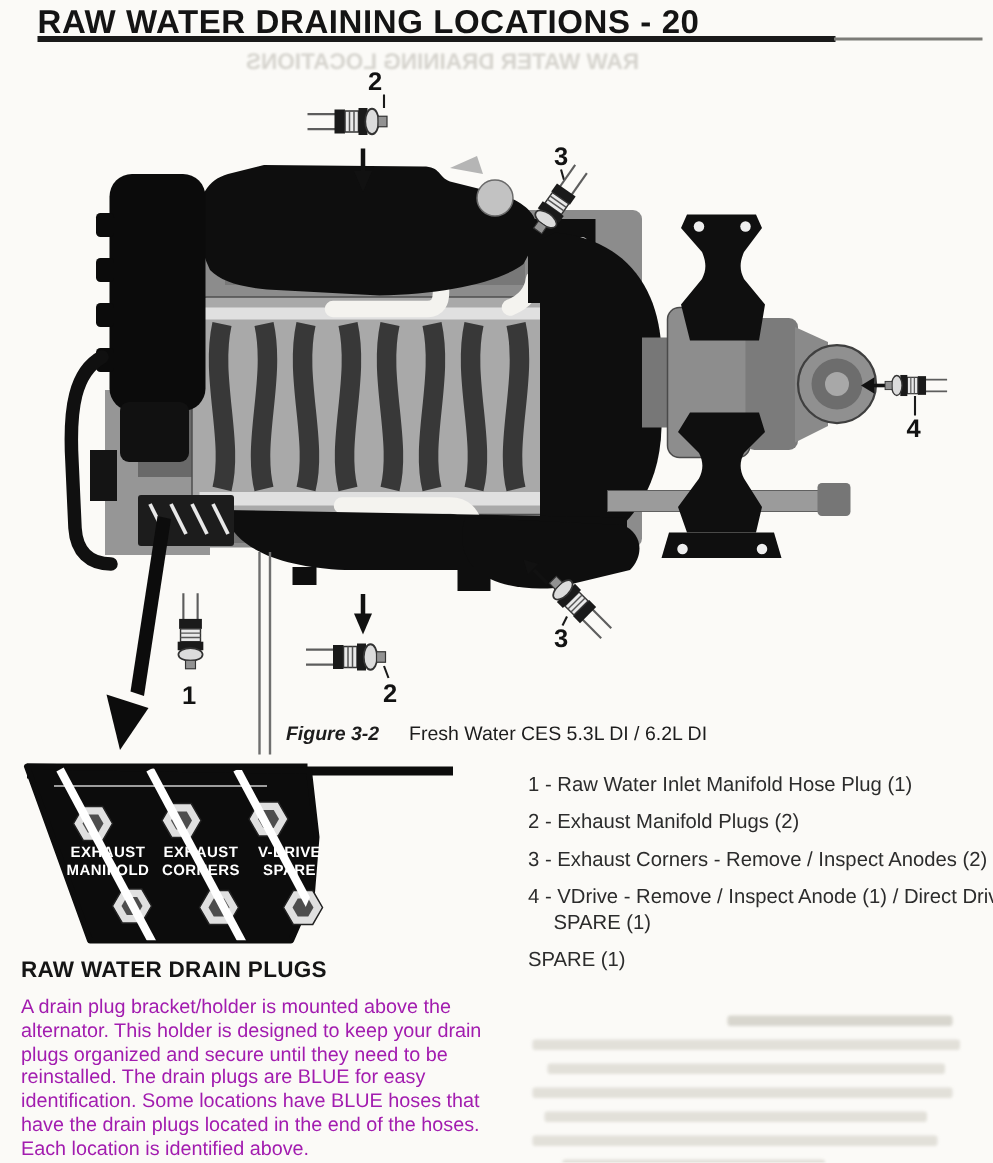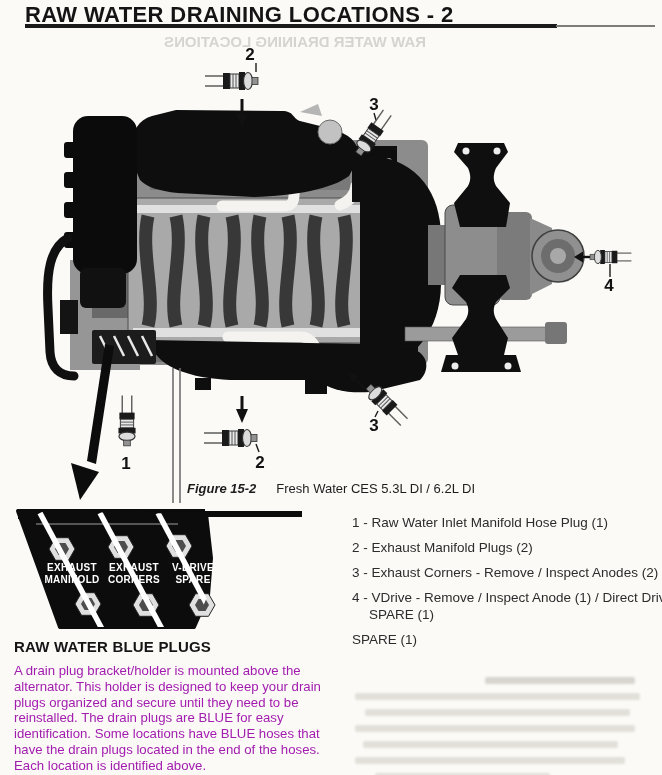--- a/index.html
+++ b/index.html
@@ -46,21 +46,21 @@
   }
   .ghost-block { position:absolute; left:355px; top:677px; width:300px; filter:blur(1.2px); }
   .ghost-bar { height:7px; margin-bottom:9px; background:rgba(176,172,158,.33); border-radius:2px; }
   svg text { font-family:"Liberation Sans", sans-serif; }
   .callout-num { font-size:17px; font-weight:bold; fill:#121212; }
   .bracket-label { font-size:10px; font-weight:bold; fill:#ffffff; letter-spacing:.3px; }
 </style>
 </head>
 <body>
 
-<h1 class="title">RAW WATER DRAINING LOCATIONS - 2</h1>
+<h1 class="title">RAW WATER DRAINING LOCATIONS - 20</h1>
 <div class="rule-thick"></div>
 <div class="rule-thin"></div>
 <div class="ghost-title">RAW WATER DRAINING LOCATIONS</div>
 
 <svg class="diagram" viewBox="0 40 662 465">
   <defs>
     <g id="plug">
       <line x1="-30" y1="-5" x2="-10" y2="-5" stroke="#5d5d5d" stroke-width="1.5"></line>
       <line x1="-30" y1="5" x2="-10" y2="5" stroke="#5d5d5d" stroke-width="1.5"></line>
       <rect x="-12" y="-8" width="7" height="16" fill="#1a1a1a"></rect>
@@ -209,21 +209,21 @@
   <g>
     <line x1="590" y1="257" x2="582" y2="257" stroke="#111" stroke-width="2.4"></line>
     <polygon points="583,251.5 583,262.5 574,257" fill="#111"></polygon>
     <use href="#plug" transform="translate(608,257) rotate(180) scale(.78)"></use>
     <line x1="610" y1="264" x2="610" y2="277" stroke="#1a1a1a" stroke-width="1.4"></line>
     <text class="callout-num" x="609" y="291" text-anchor="middle">4</text>
   </g>
 </svg>
 
 <div class="caption">
-  <span class="cap-label">Figure 15-2</span><span class="cap-text">Fresh Water CES 5.3L DI / 6.2L DI</span>
+  <span class="cap-label">Figure 3-2</span><span class="cap-text">Fresh Water CES 5.3L DI / 6.2L DI</span>
 </div>
 
 <svg class="bracket-art" viewBox="0 0 305 132">
   <defs>
     <clipPath id="bracketClip">
       <polygon points="8,8 196,11 201,55 198,92 184,124 50,124"></polygon>
     </clipPath>
   </defs>
   <rect x="8" y="6" width="187" height="10" fill="#0c0c0c"></rect>
   <rect x="190" y="8" width="102" height="6" fill="#0c0c0c"></rect>
@@ -272,21 +272,21 @@
 </svg>
 
 <div class="legend">
   <div class="item">1 - Raw Water Inlet Manifold Hose Plug (1)</div>
   <div class="item">2 - Exhaust Manifold Plugs (2)</div>
   <div class="item">3 - Exhaust Corners - Remove / Inspect Anodes (2)</div>
   <div class="item">4 - VDrive - Remove / Inspect Anode (1) / Direct Drive - SPARE (1)</div>
   <div class="footer">SPARE (1)</div>
 </div>
 
-<div class="sec-heading">RAW WATER BLUE PLUGS</div>
+<div class="sec-heading">RAW WATER DRAIN PLUGS</div>
 <div class="sec-body">A drain plug bracket/holder is mounted above the alternator. This holder is designed to keep your drain plugs organized and secure until they need to be reinstalled. The drain plugs are BLUE for easy identification. Some locations have BLUE hoses that have the drain plugs located in the end of the hoses. Each location is identified above.</div>
 
 <div class="ghost-block">
   <div class="ghost-bar" style="width:150px;margin-left:130px;background:rgba(168,164,150,.42)"></div>
   <div class="ghost-bar" style="width:285px"></div>
   <div class="ghost-bar" style="width:265px;margin-left:10px"></div>
   <div class="ghost-bar" style="width:280px"></div>
   <div class="ghost-bar" style="width:255px;margin-left:8px"></div>
   <div class="ghost-bar" style="width:270px"></div>
   <div class="ghost-bar" style="width:175px;margin-left:20px"></div>

